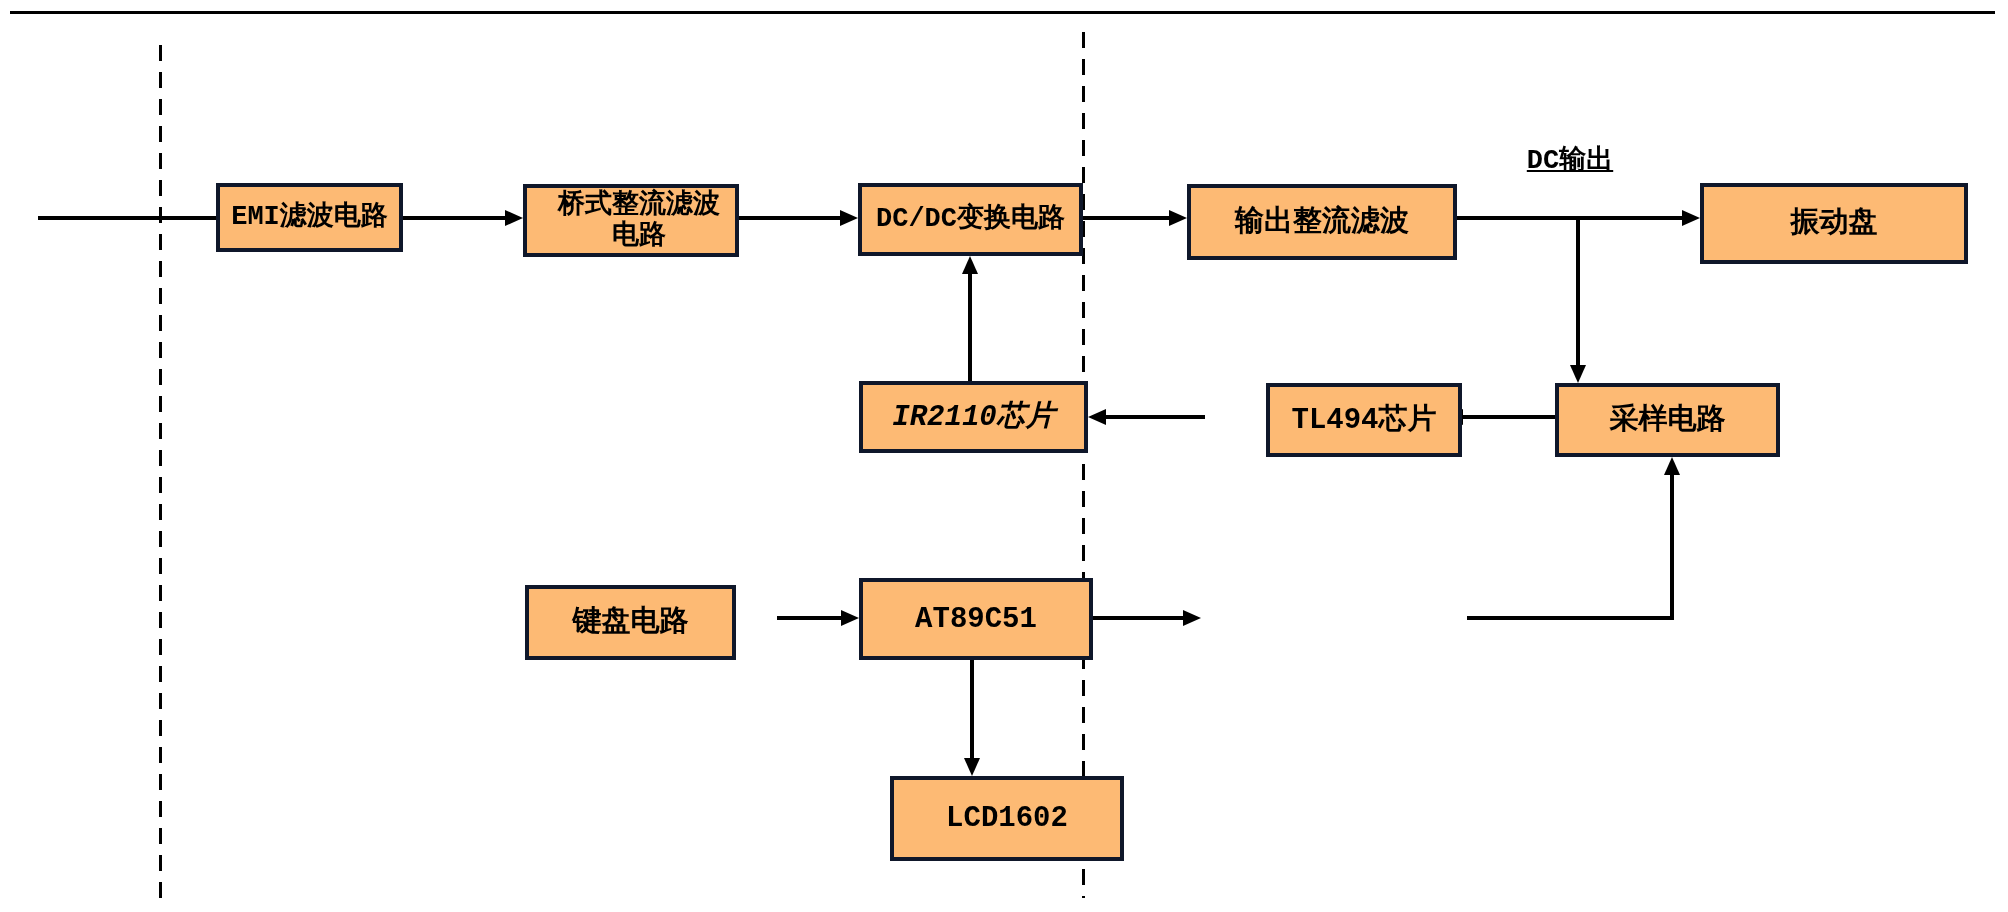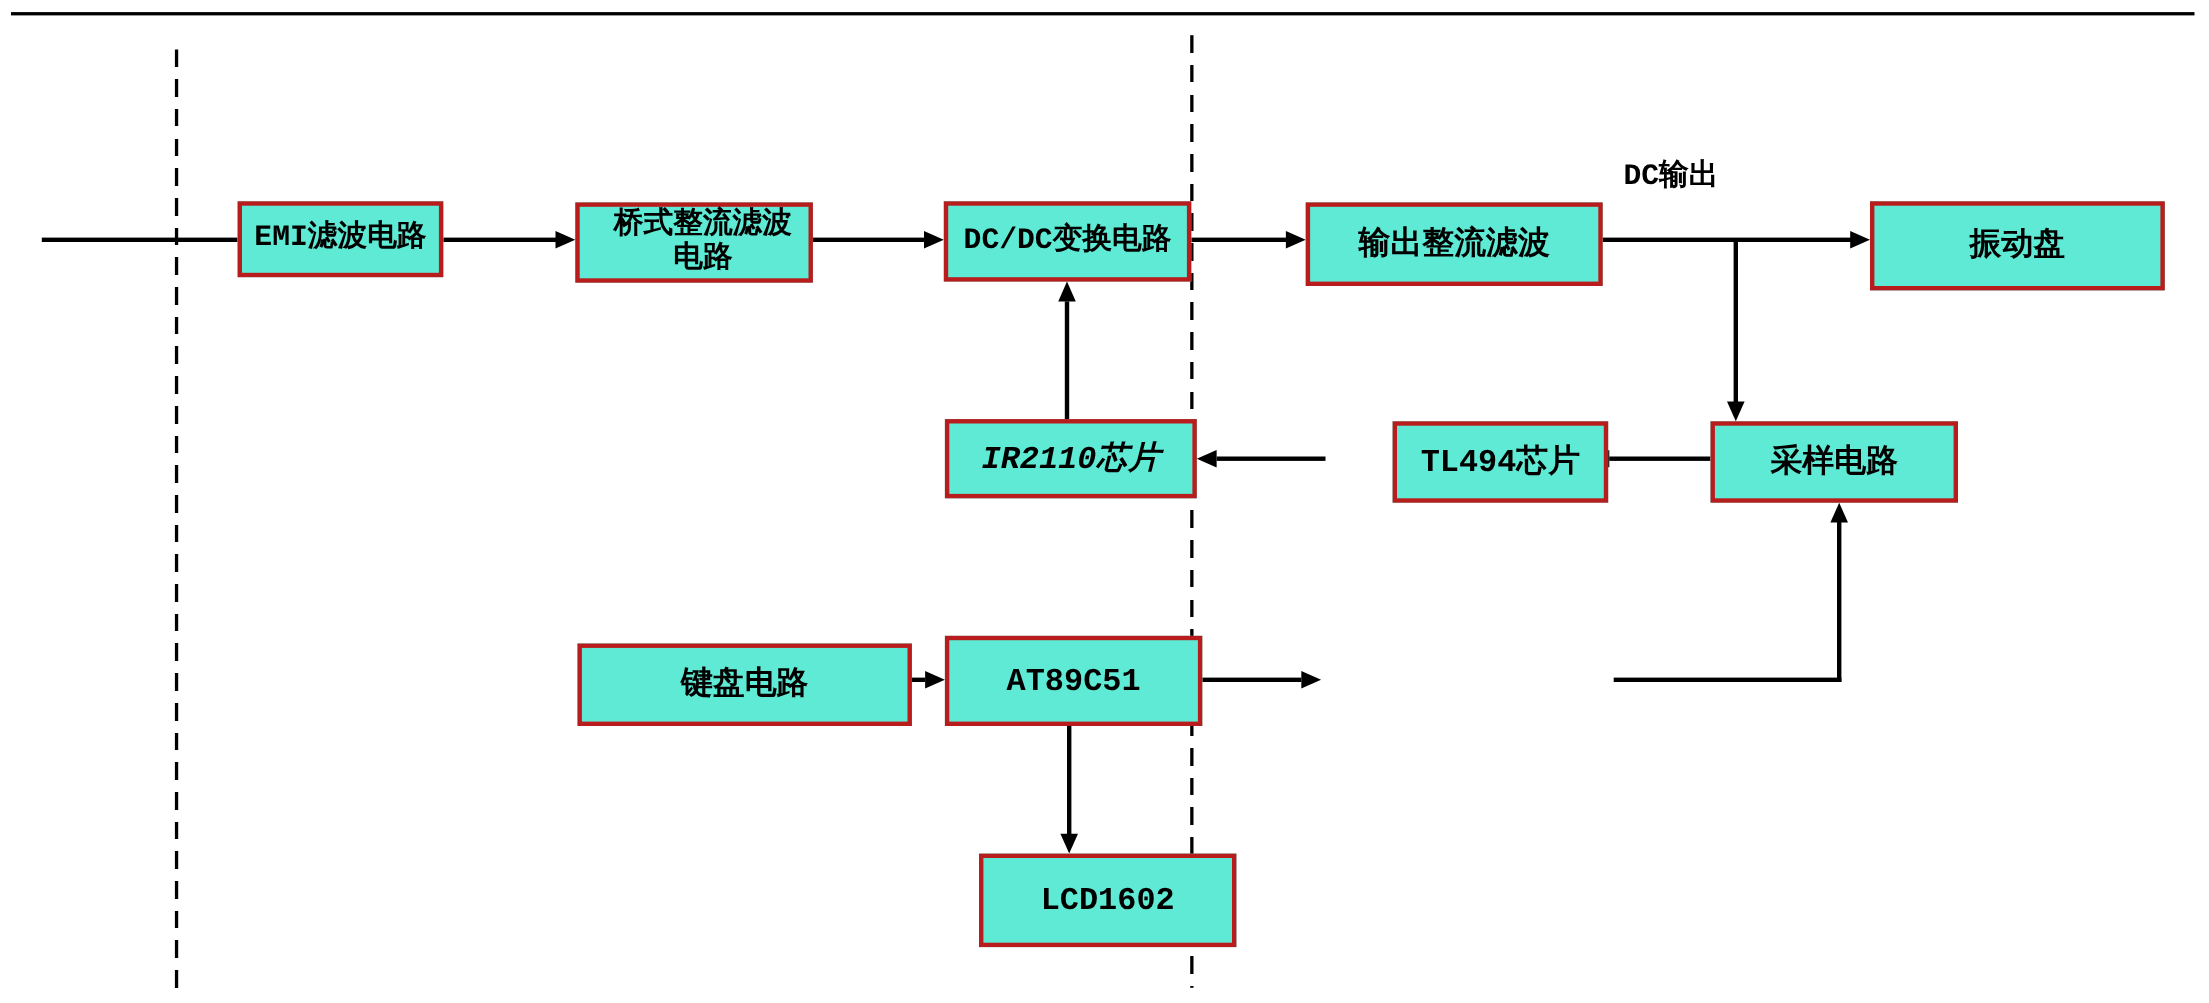--- a/index.html
+++ b/index.html
@@ -7,22 +7,22 @@
     position:relative;
     width:2008px;height:912px;
     background:#ffffff;
     font-family:"Liberation Mono","DejaVu Sans Mono",monospace;
     color:#000;
     overflow:hidden;
   }
   .box{
     position:absolute;
     box-sizing:border-box;
-    background:#5eead4;
-    border:4px solid #b91c1c;
+    background:#fdba74;
+    border:4px solid #0f172a;
     display:flex;
     flex-direction:column;
     align-items:center;
     justify-content:center;
     font-weight:bold;
     font-size:29px;
     line-height:33px;
     text-align:center;
     z-index:2;
     white-space:nowrap;
@@ -51,21 +51,21 @@
 </head>
 <body>
 
 <div id="stage">
 
   <div class="topline" style="left:10px;top:11px;width:1985px;height:3px;"></div>
 
   <div class="dashv" style="left:159px;top:45px;height:855px;"></div>
   <div class="dashv" style="left:1082px;top:32px;height:866px;"></div>
 
-  <div class="lbl" style="left:1457px;top:146px;width:124px;">DC输出</div>
+  <div class="lbl" style="left:1508px;top:146px;width:124px;text-decoration:underline;">DC输出</div>
 
   <div class="wire" style="left:38px;top:216px;width:178px;height:4px;"></div>
   <div class="wire" style="left:403px;top:216px;width:104px;height:4px;"></div>
   <div class="arrow right" style="left:505px;top:210px;"></div>
   <div class="wire" style="left:739px;top:216px;width:103px;height:4px;"></div>
   <div class="arrow right" style="left:840px;top:210px;"></div>
   <div class="wire" style="left:1083px;top:216px;width:88px;height:4px;"></div>
   <div class="arrow right" style="left:1169px;top:210px;"></div>
   <div class="wire" style="left:1457px;top:216px;width:227px;height:4px;"></div>
   <div class="arrow right" style="left:1682px;top:210px;"></div>
@@ -110,21 +110,21 @@
   <div class="box" style="left:859px;top:381px;width:229px;height:72px;font-style:italic;">
     <span>IR2110芯片</span>
   </div>
   <div class="box" style="left:1266px;top:383px;width:196px;height:74px;font-family:Liberation Mono, monospace;">
     <span>TL494芯片</span>
   </div>
   <div class="box" style="left:1555px;top:383px;width:225px;height:74px;">
     <span>采样电路</span>
   </div>
 
-  <div class="box" style="left:525px;top:585px;width:304px;height:75px;">
+  <div class="box" style="left:525px;top:585px;width:211px;height:75px;">
     <span>键盘电路</span>
   </div>
   <div class="box" style="left:859px;top:578px;width:234px;height:82px;">
     <span>AT89C51</span>
   </div>
 
   <div class="box" style="left:890px;top:776px;width:234px;height:85px;">
     <span>LCD1602</span>
   </div>
 

